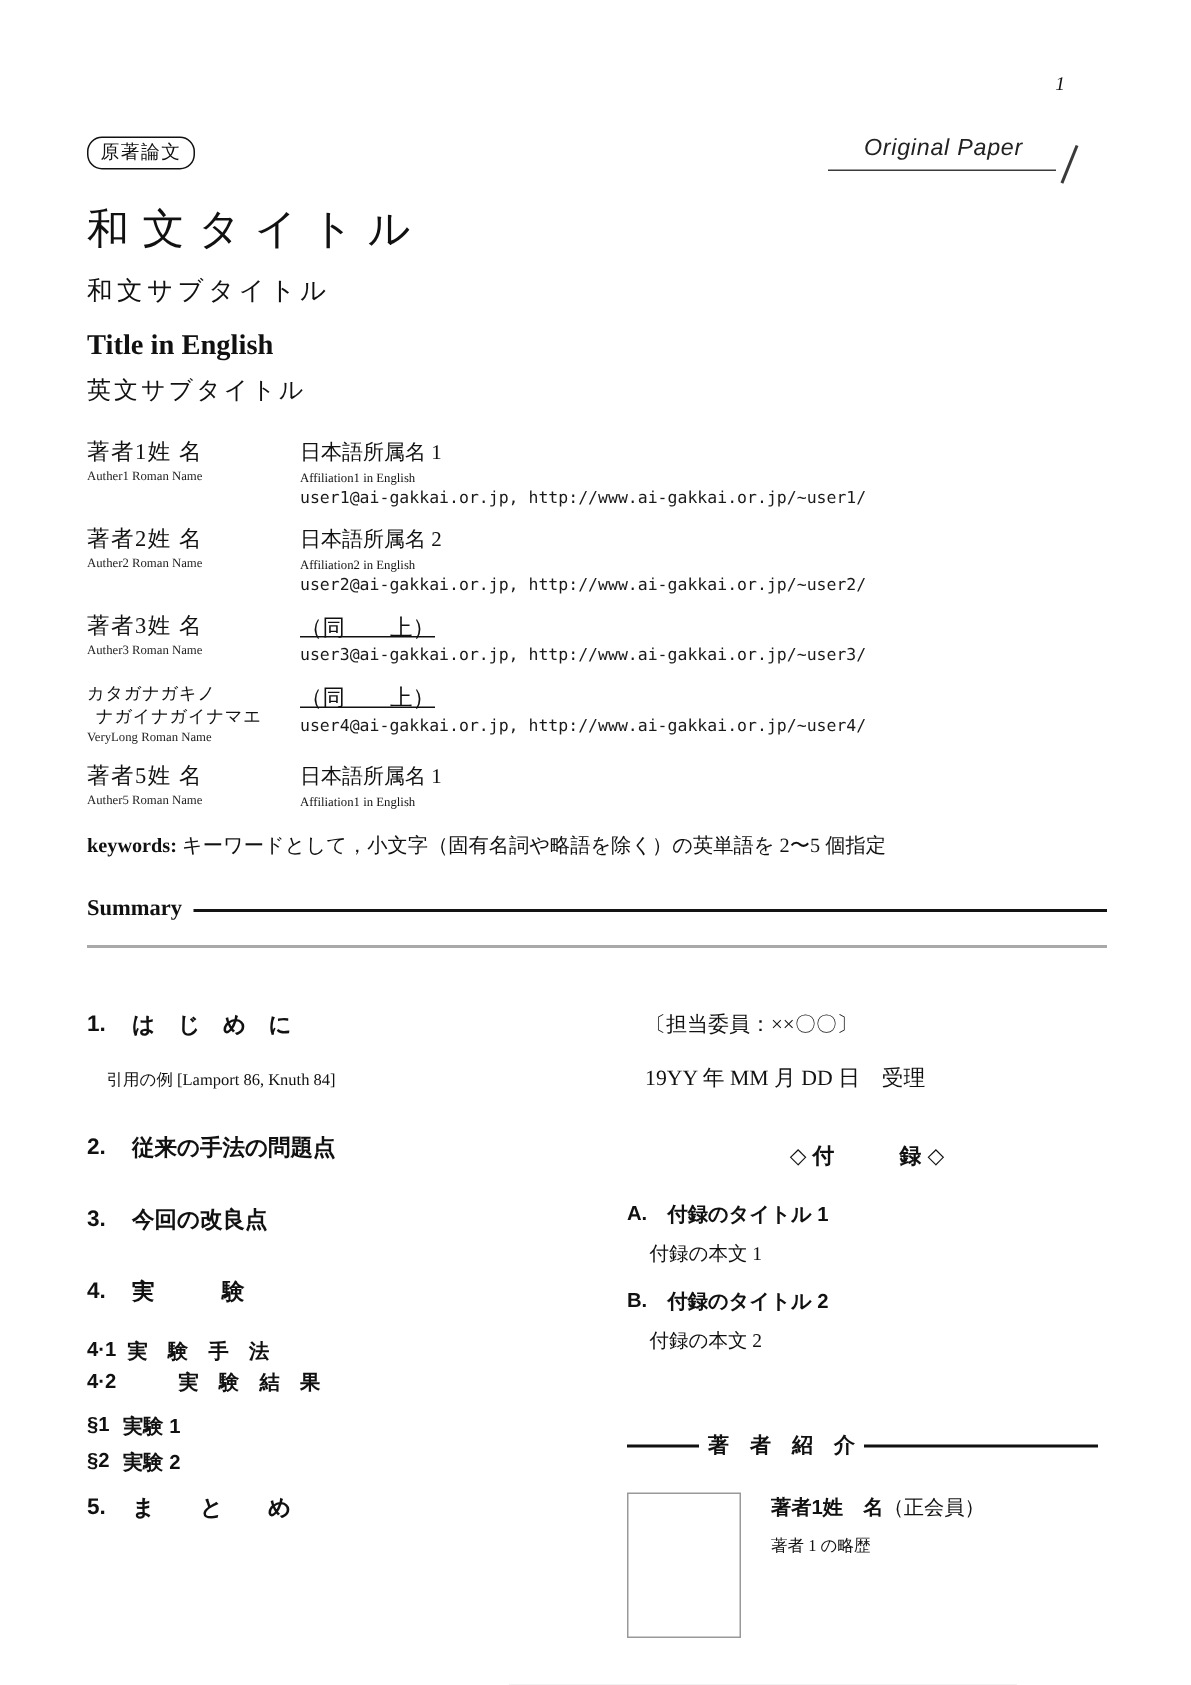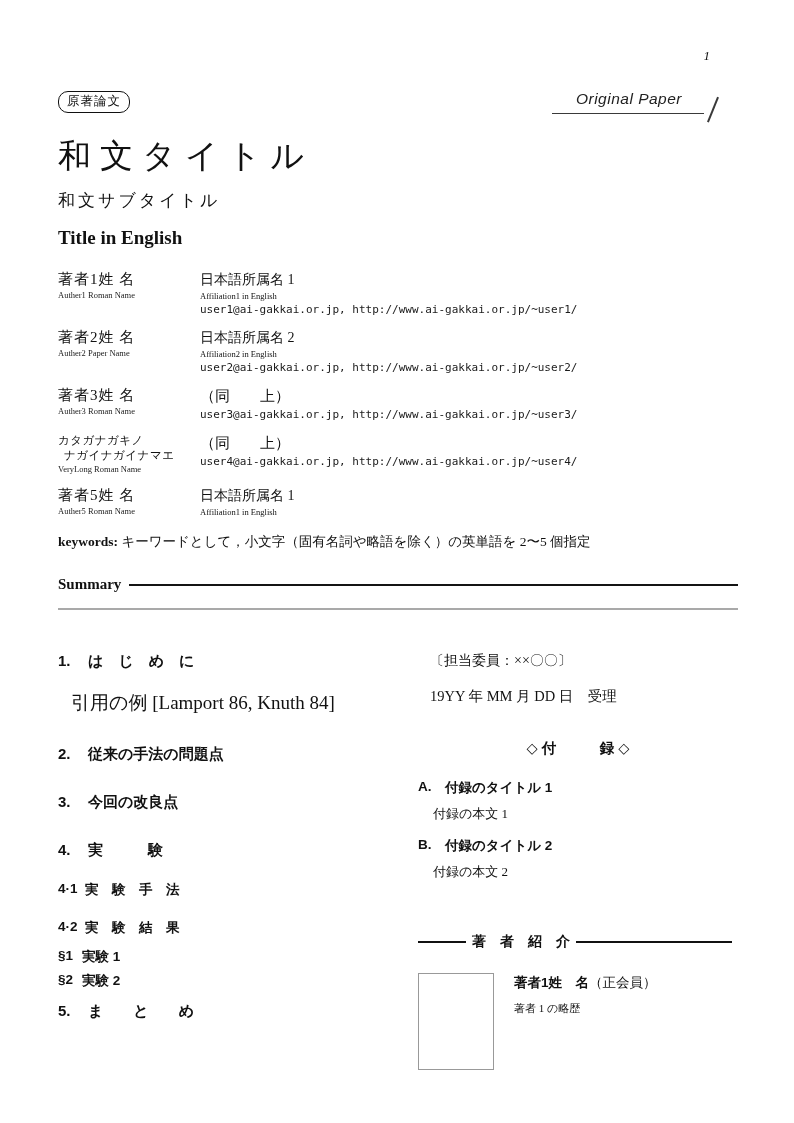--- a/index.html
+++ b/index.html
@@ -13,54 +13,54 @@
   .pageno { text-align:right; font-style:italic; font-size:13px; padding-right:28px; height:18px; }
   .header-row { display:flex; justify-content:space-between; align-items:center; margin-top:24px; }
   .badge {
     display:inline-block; font-size:12.5px; border:1.5px solid #111; border-radius:10px;
     padding:1px 8px 2px 8px; letter-spacing:1px;
   }
   .paper-tag-wrap { position:relative; margin-right:34px; border-bottom:1.7px solid #3a3a3a; padding:0 22px 5px 24px; }
   .paper-tag { font-family:"Liberation Sans","DejaVu Sans",sans-serif; font-style:italic; font-size:15.5px; color:#222; letter-spacing:0.5px; }
   .tag-slash { position:absolute; right:-10px; bottom:-10px; width:1.7px; height:27px; background:#3a3a3a; transform:rotate(22deg); }
   
-  .title-ja { font-size:33px; font-weight:normal; letter-spacing:9px; margin-top:20px; }
+  .title-ja { font-size:28px; font-weight:normal; letter-spacing:9px; margin-top:20px; }
   .subtitle-ja { font-size:17px; letter-spacing:3px; margin-top:10px; }
   .title-en { font-size:19px; font-weight:bold; margin-top:15px; }
   .subtitle-en { font-size:16px; letter-spacing:2px; margin-top:8px; }
   
   .authors { margin-top:21px; }
   .author-row { display:flex; margin-bottom:12px; }
   .a-name-col { width:142px; flex:none; }
   .a-name { font-size:15px; letter-spacing:1px; }
   .a-name-kat { font-size:11.5px; letter-spacing:0.5px; }
   .a-name-kat.indent { padding-left:6px; }
   .a-roman { font-size:8.5px; color:#222; margin-top:1px; }
   .a-info-col { flex:1; padding-top:1px; }
   .a-affil { font-size:14px; }
-  .a-affil.ditto { font-size:15px; }
+  .a-affil.ditto { font-size:15px;text-decoration:underline; }
   .a-affil-en { font-size:8.5px; margin-top:2px; }
   .a-contact { font-family:"DejaVu Sans Mono","Liberation Mono",monospace; font-size:11px; margin-top:2px; color:#1a1a1a; }
   
   .keywords { margin-top:16px; font-size:13.5px; }
   .kw-label { font-weight:bold; }
   
   .summary { margin-top:25px; }
   .summary-head { display:flex; align-items:center; }
   .summary-label { font-weight:bold; font-size:15px; padding-right:8px; }
   .summary-rule { flex:1; height:2px; background:#141414; }
   .summary-text { margin-top:13px; padding-left:90px; font-size:13.5px; }
   .summary-bottom { margin-top:15px; height:2px; background:#a9a9a9; }
   
   .columns { display:flex; margin-top:42px; }
   .col-left { width:334px; flex:none; }
   .col-right { flex:1; padding-left:26px; }
   .sec-h { display:flex; font-family:"Liberation Sans","DejaVu Sans",sans-serif; font-weight:bold; font-size:15px; }
   .sec-no { width:30px; flex:none; }
-  .cite { font-size:19px; margin-top:19px; padding-left:13px; }
+  .cite { font-size:11px; margin-top:19px; padding-left:13px; }
   .mt-sec { margin-top:29px; }
   .subsec { display:flex; font-family:"Liberation Sans","DejaVu Sans",sans-serif; font-weight:bold; font-size:13.5px; }
   .subsec-no { width:27px; flex:none; }
   .par-h { display:flex; font-family:"Liberation Sans","DejaVu Sans",sans-serif; font-weight:bold; font-size:13.5px; }
   .par-no { width:24px; flex:none; }
   .ack-h { font-family:"Liberation Sans","DejaVu Sans",sans-serif; font-weight:bold; font-size:14.5px; margin-top:24px; }
   
   .committee { font-size:14px; padding-left:12px; }
   .received { font-size:14.5px; padding-left:12px; margin-top:17px; }
   .appendix-h { text-align:center; font-family:"Liberation Sans","DejaVu Sans",sans-serif; font-weight:bold; font-size:14.5px; margin-top:33px; }
@@ -90,39 +90,40 @@
     <span class="badge">原著論文</span>
     <span class="paper-tag-wrap">
       <span class="paper-tag">Original Paper</span>
       <span class="tag-slash"></span>
     </span>
   </div>
 
   <div class="title-ja">和文タイトル</div>
   <div class="subtitle-ja">和文サブタイトル</div>
   <div class="title-en">Title in English</div>
+  <div class="subtitle-en">英文サブタイトル</div>
 
   <div class="authors">
 
     <div class="author-row">
       <div class="a-name-col">
         <div class="a-name">著者1姓 名</div>
         <div class="a-roman">Auther1 Roman Name</div>
       </div>
       <div class="a-info-col">
         <div class="a-affil">日本語所属名 1</div>
         <div class="a-affil-en">Affiliation1 in English</div>
         <div class="a-contact">user1@ai-gakkai.or.jp, http://www.ai-gakkai.or.jp/~user1/</div>
       </div>
     </div>
 
     <div class="author-row">
       <div class="a-name-col">
         <div class="a-name">著者2姓 名</div>
-        <div class="a-roman">Auther2 Paper Name</div>
+        <div class="a-roman">Auther2 Roman Name</div>
       </div>
       <div class="a-info-col">
         <div class="a-affil">日本語所属名 2</div>
         <div class="a-affil-en">Affiliation2 in English</div>
         <div class="a-contact">user2@ai-gakkai.or.jp, http://www.ai-gakkai.or.jp/~user2/</div>
       </div>
     </div>
 
     <div class="author-row">
       <div class="a-name-col">
@@ -193,21 +194,21 @@
 
       <div class="sec-h mt-sec">
         <span class="sec-no">4.</span>
         <span>実　　　験</span>
       </div>
 
       <div class="subsec" style="margin-top:21px;">
         <span class="subsec-no">4·1</span>
         <span>実　験　手　法</span>
       </div>
-      <div class="subsec" style="margin-top:20px;">
+      <div class="subsec" style="margin-top:3px;gap:34px;">
         <span class="subsec-no">4·2</span>
         <span>実　験　結　果</span>
       </div>
 
       <div class="par-h" style="margin-top:11px;">
         <span class="par-no">§1</span>
         <span>実験 1</span>
       </div>
       <div class="par-h" style="margin-top:6px;">
         <span class="par-no">§2</span>

